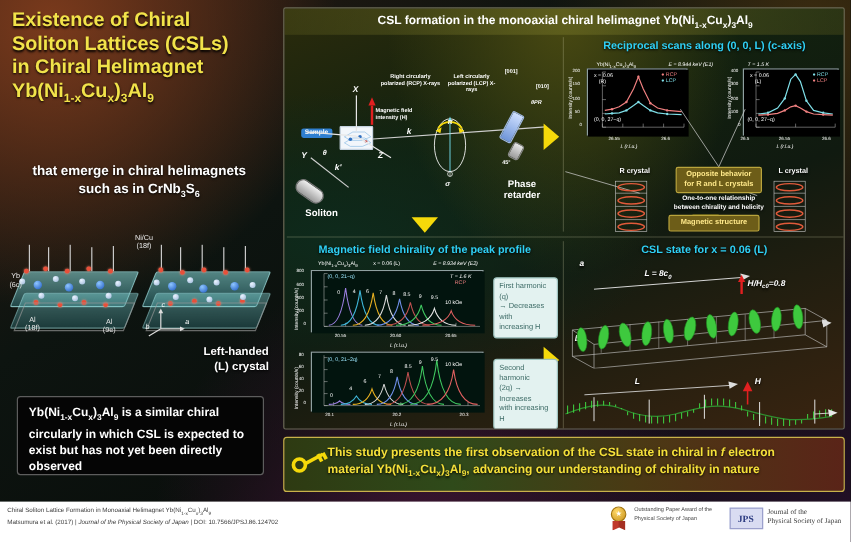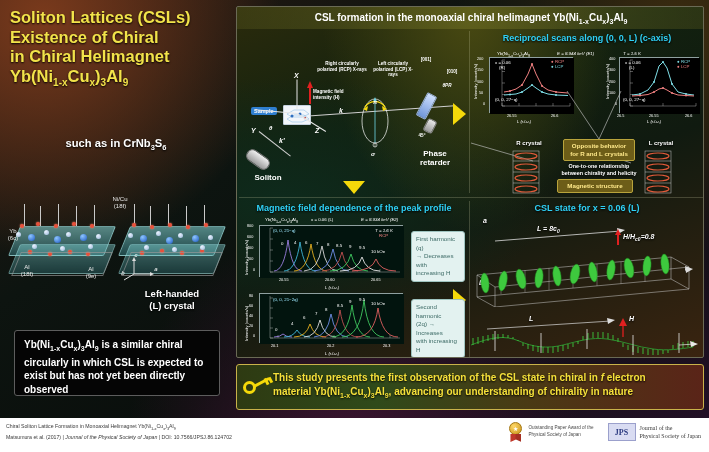--- a/index.html
+++ b/index.html
@@ -61,21 +61,21 @@
   }
   #botbox sub { font-size:7px; }
   
   #citebar { position:absolute; left:0; top:418px; width:709px; height:34px;
              background:#ffffff; }
   #cite { position:absolute; left:6px; top:4px; width:330px;
           color:#3a3a3a; font-size:5.2px; line-height:9px; }
   #cite em { font-style:italic; }
   #cite sub { font-size:4px; }
   #badges { position:absolute; right:8px; top:4px; display:flex; align-items:center; gap:14px; }
-  .badge { display:flex; align-items:center; gap:4px; }
+  .badge { display:flex; gap:4px; }
   .medal { width:17px; height:20px; position:relative; }
   .medal .circle { position:absolute; top:0; left:2px; width:13px; height:13px; border-radius:50%;
                    background:radial-gradient(circle at 35% 30%,#ffd867,#c8921a); border:1px solid #a4760f; }
   .medal .star { position:absolute; top:3.5px; left:5.5px; color:#fff; font-size:6px; line-height:6px; }
   .medal .rib { position:absolute; bottom:0; left:3px; width:11px; height:8px;
                 background:linear-gradient(90deg,#c0392b 45%,#a52f22 55%);
                 clip-path:polygon(0 0,100% 0,100% 100%,50% 70%,0 100%); }
   .badge-txt { color:#4a4a4a; font-size:4.6px; line-height:6.6px; }
   .jps-logo { width:28px; height:18px; background:#d9dcf2; border:1px solid #9ba0cc;
               display:flex; align-items:center; justify-content:center;
@@ -162,27 +162,28 @@
   #concl .txt em { font-style:italic; }
 </style>
 </head>
 <body>
 
 <div id="poster">
 
   <div id="left">
 
     <div id="title">
+      <div>Existence of Chiral</div>
       <div>Soliton Lattices (CSLs)</div>
-      <div>Existence of Chiral</div>
       <div>in Chiral Helimagnet</div>
       <div><span>Yb(Ni</span><sub>1-x</sub><span>Cu</span><sub>x</sub><span>)</span><sub>3</sub><span>Al</span><sub>9</sub></div>
     </div>
 
     <div class="lead">
+      <div>that emerge in chiral helimagnets</div>
       <div><span>such as in CrNb</span><sub>3</sub><span>S</span><sub>6</sub></div>
     </div>
 
     <div id="crystals">
       <div class="tiny-lab" style="left:96px; top:0px; width:40px;">
         <span>Ni/Cu</span><br>
         <span>(18f)</span>
       </div>
 
       <div class="xtal r">
@@ -260,41 +261,41 @@
           <line x1="12" y1="18" x2="30" y2="18" stroke="#ddd" stroke-width="1"></line>
           <line x1="12" y1="18" x2="2" y2="24" stroke="#ddd" stroke-width="1"></line>
           <polygon points="12,1 10,5 14,5" fill="#ddd"></polygon>
           <polygon points="32,18 28,16 28,20" fill="#ddd"></polygon>
         </svg>
         <div class="tiny-lab" style="left:12px;top:48px;width:8px;color:#fff;font-style:italic;font-size:6px;">c</div>
         <div class="tiny-lab" style="left:-1px;top:66px;width:8px;color:#fff;font-style:italic;font-size:6px;">b</div>
         <div class="tiny-lab" style="left:32px;top:62px;width:8px;color:#fff;font-style:italic;font-size:6px;">a</div>
       </div>
 
-      <div class="xlabel" style="left:116px; top:92px;">
+      <div class="xlabel" style="left:116px; top:92px;text-align:right;">
         <span>Left-handed</span><br>
         <span>(L) crystal</span>
       </div>
     </div>
 
     <div id="botbox">
       <span>Yb(Ni</span><sub>1-x</sub><span>Cu</span><sub>x</sub><span>)</span><sub>3</sub><span>Al</span><sub>9</sub><span> is a similar chiral circularly in which CSL is expected to exist but has not yet been directly observed</span>
     </div>
   </div>
 
   <div id="main">
 
     <div id="mainhdr"><span>CSL formation in the monoaxial chiral helimagnet Yb(Ni</span><sub>1-x</sub><span>Cu</span><sub>x</sub><span>)</span><sub>3</sub><span>Al</span><sub>9</sub></div>
 
     <div class="divider-v" style="left:232px; top:24px; height:162px;"></div>
     <div class="divider-h" style="left:2px; top:190px; width:464px;"></div>
     <div class="divider-v" style="left:232px; top:194px; height:156px;"></div>
 
     <div class="sect-title" style="left:236px; top:26px; width:228px;">Reciprocal scans along (0, 0, L) (c-axis)</div>
-    <div class="sect-title" style="left:4px; top:196px; width:226px;">Magnetic field dependence of the peak profile</div>
+    <div class="sect-title" style="left:4px; top:196px; width:226px;">Magnetic field chirality of the peak profile</div>
     <div class="sect-title" style="left:236px; top:196px; width:228px;">CSL state for x = 0.06 (L)</div>
 
     <div id="setup">
 
       <div class="beam" style="left:48px; top:62px; width:168px; transform:rotate(-4deg);"></div>
       <div class="beam" style="left:20px; top:76px; width:40px; transform:rotate(38deg);"></div>
 
       <div class="sample-box" style="left:44px; top:50px; width:28px; height:20px;">
         <svg width="28" height="20" viewBox="0 0 28 20">
           <g stroke="#7fb6e0" stroke-width="0.5" fill="none">

